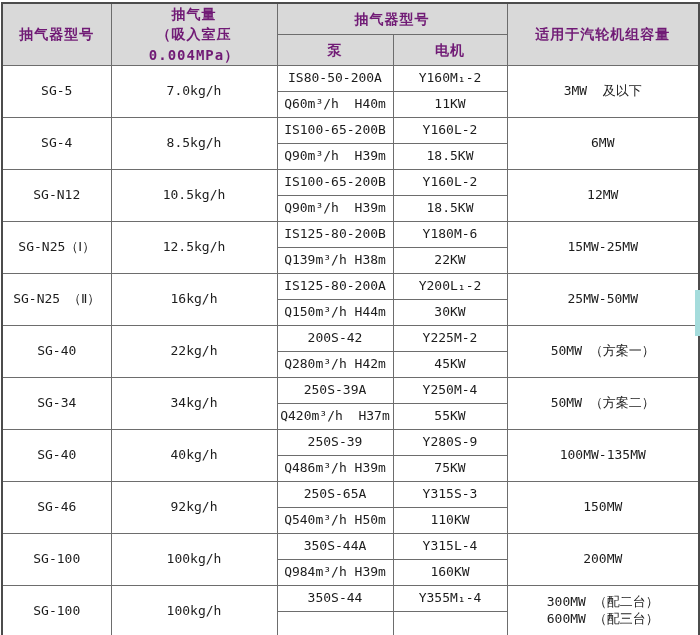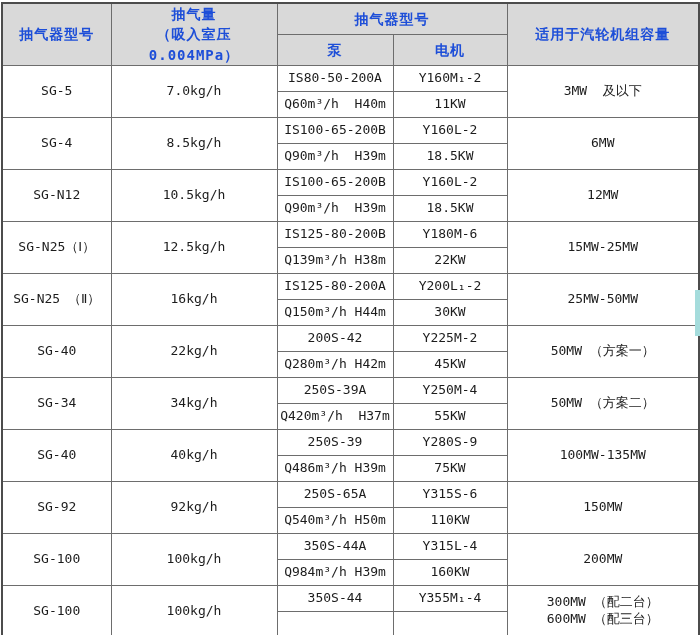--- a/index.html
+++ b/index.html
@@ -31,21 +31,21 @@
     border: 1px solid #6d6d6d;
     text-align: center;
     vertical-align: middle;
     white-space: pre-wrap;
     overflow: hidden;
     padding: 0 2px;
     box-sizing: border-box;
   }
   table.spec thead th {
     background: #d9d9d9;
-    color: #1d4ed8;
+    color: #701a75;
     font-weight: bold;
     font-size: 14px;
     height: 28px;
     line-height: 1.45;
     letter-spacing: 1px;
   }
   table.spec td {
     font-size: 13px;
     color: #1c1c1c;
     height: 26px;
@@ -179,24 +179,24 @@
     <td class="pump-model-cell">250S-39</td>
     <td class="motor-model-cell">Y280S-9</td>
     <td rowspan="2" class="turbine-capacity-cell">100MW-135MW</td>
   </tr>
   <tr>
     <td class="pump-spec-cell">Q486m³/h H39m</td>
     <td class="motor-power-cell">75KW</td>
   </tr>
 
   <tr>
-    <td rowspan="2" class="model-cell">SG-92</td>
+    <td rowspan="2" class="model-cell">SG-46</td>
     <td rowspan="2" class="capacity-cell">92kg/h</td>
     <td class="pump-model-cell">250S-65A</td>
-    <td class="motor-model-cell">Y315S-6</td>
+    <td class="motor-model-cell">Y315S-3</td>
     <td rowspan="2" class="turbine-capacity-cell">150MW</td>
   </tr>
   <tr>
     <td class="pump-spec-cell">Q540m³/h H50m</td>
     <td class="motor-power-cell">110KW</td>
   </tr>
 
   <tr>
     <td rowspan="2" class="model-cell">SG-100</td>
     <td rowspan="2" class="capacity-cell">100kg/h</td>

